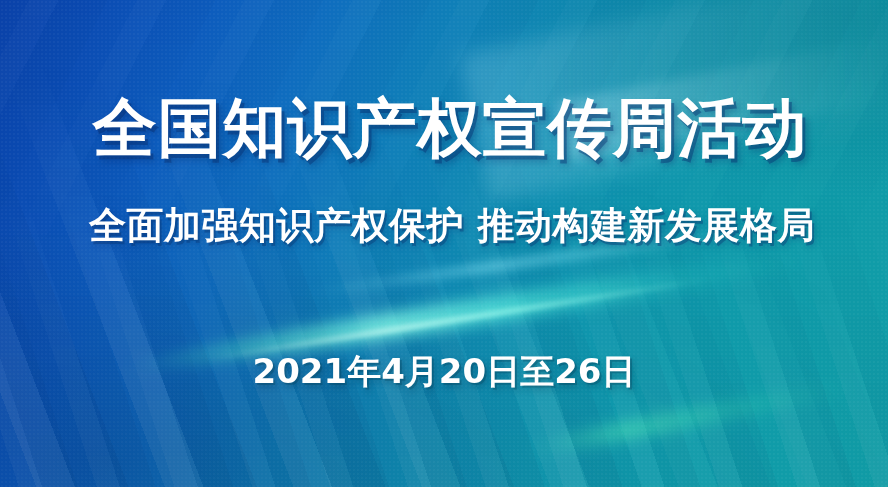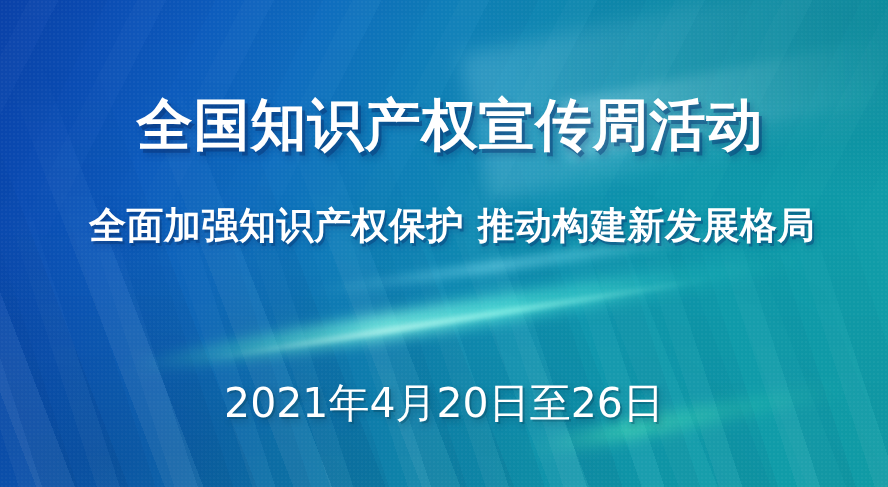--- a/index.html
+++ b/index.html
@@ -172,21 +172,21 @@
   .text-stack {
     position: absolute;
     inset: 0;
     text-align: center;
   }
 
   .title {
     position: absolute;
     top: 96px;
     left: 0; right: 0;
-    font-size: 56px;
+    font-size: 64px;
     line-height: 1;
     font-weight: 700;
     color: #ffffff;
     letter-spacing: 1px;
     font-family: "DejaVu Serif", "Liberation Serif", serif;
     text-shadow:
       3px 4px 0 rgba(7,45,110,0.42),
       5px 6px 7px rgba(5,35,95,0.30);
     white-space: nowrap;
     padding-left: 12px;
@@ -204,25 +204,25 @@
     font-family: "DejaVu Serif", "Liberation Serif", serif;
     text-shadow:
       2px 3px 0 rgba(7,50,110,0.38),
       3px 4px 6px rgba(5,40,100,0.28);
     white-space: nowrap;
     margin-left: 16px;
   }
 
   .date {
     position: absolute;
-    top: 383px;
+    top: 354px;
     left: 0; right: 0;
-    font-size: 41px;
+    font-size: 34px;
     line-height: 1;
-    font-weight: 400;
+    font-weight: 700;
     color: #ffffff;
     letter-spacing: 0px;
     font-family: "DejaVu Sans", "Liberation Sans", sans-serif;
     text-shadow:
       2px 2px 0 rgba(7,70,95,0.35),
       3px 4px 6px rgba(4,50,80,0.30);
     white-space: nowrap;
   }
 </style>
 </head>

